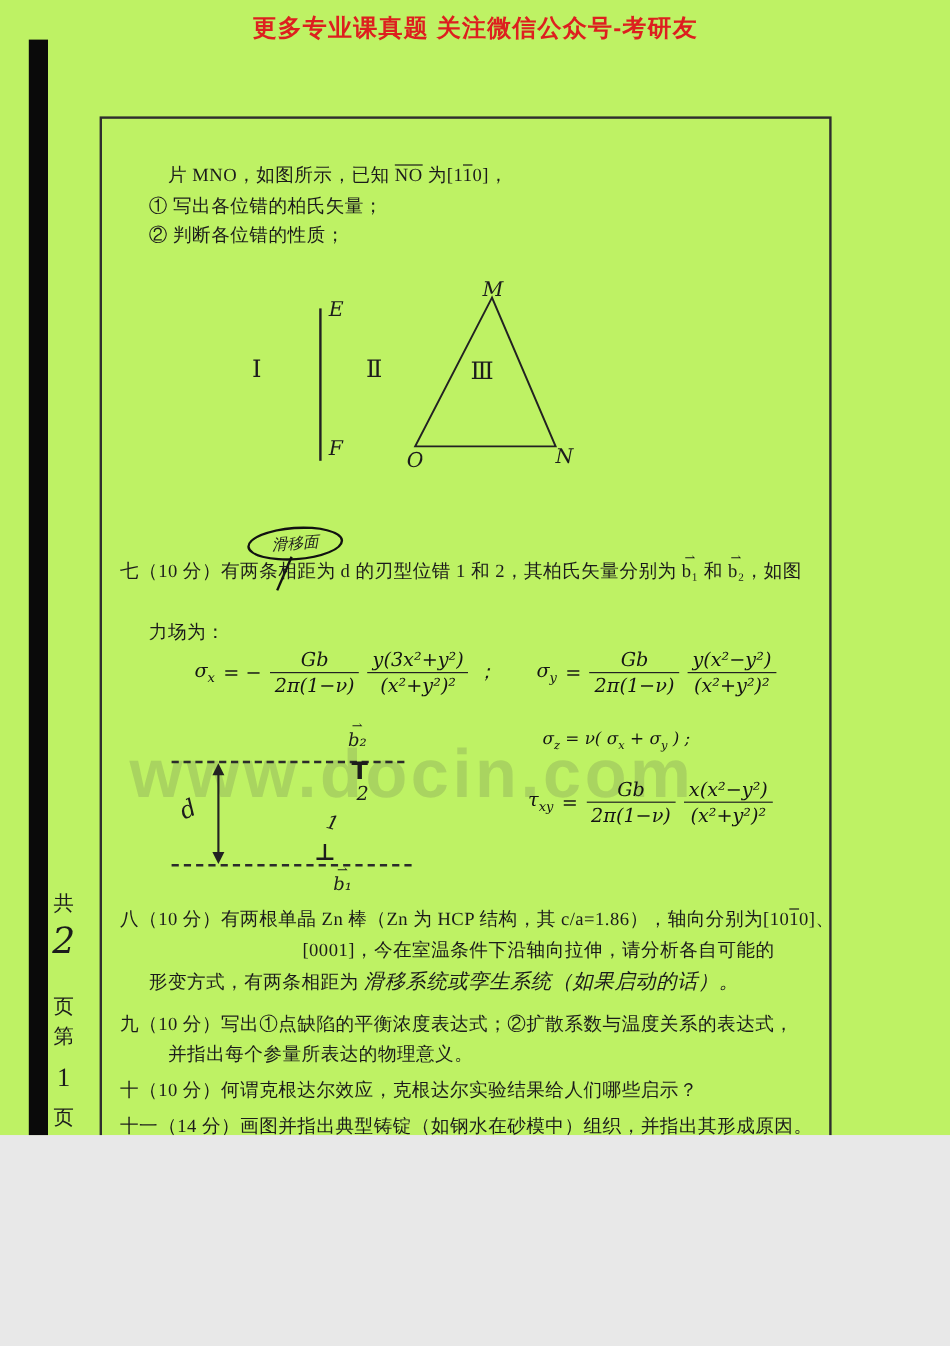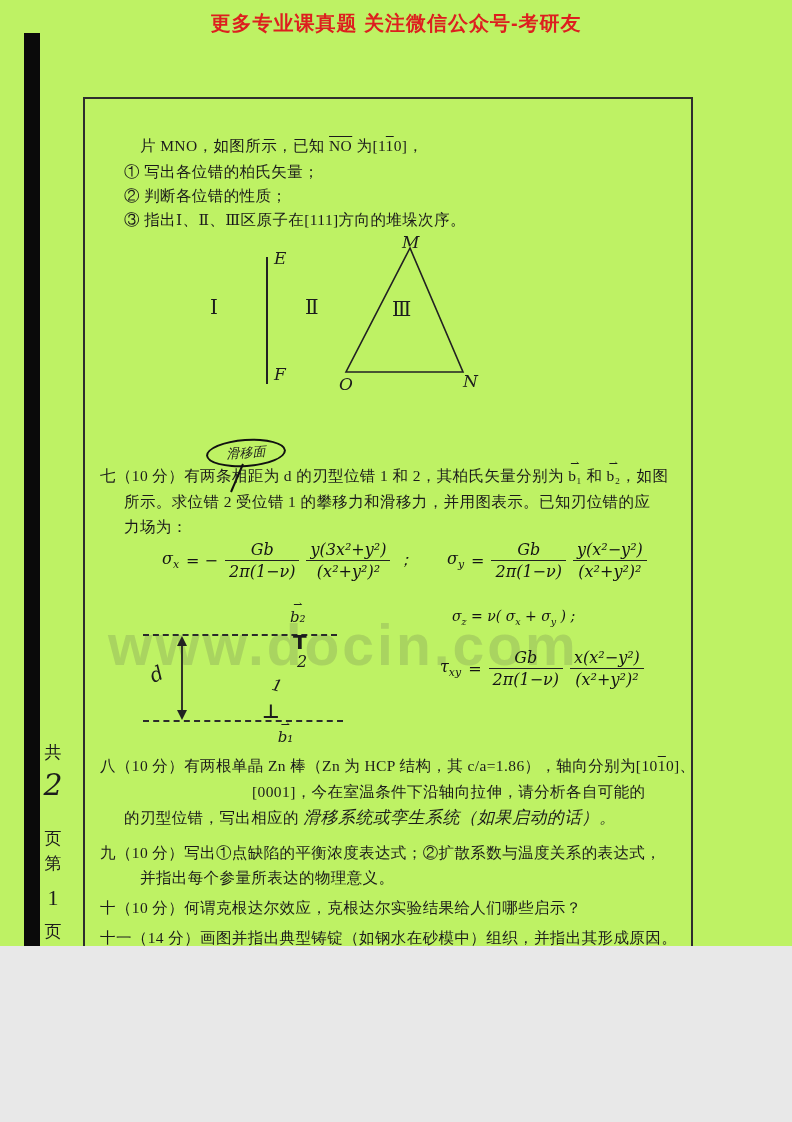--- a/index.html
+++ b/index.html
@@ -76,21 +76,20 @@
 
   
   <div class="abs" id="frame"></div>
 
   
   <div class="abs line" style="left:140px;top:136px;">
     <span>片 MNO，如图所示，已知 </span><span class="ol">NO</span><span> 为[1</span><span class="ol">1</span><span>0]，</span>
   </div>
   <div class="abs line" style="left:124px;top:162px;">① 写出各位错的柏氏矢量；</div>
   <div class="abs line" style="left:124px;top:186px;">② 判断各位错的性质；</div>
-  <div class="abs line" style="left:124px;top:210px;">③ 指出Ⅰ、Ⅱ、Ⅲ区原子在[111]方向的堆垛次序。</div>
 
   
   <div class="abs" id="ef-line"></div>
   <div class="abs dlabel" style="left:274px;top:248px;">E</div>
   <div class="abs dlabel" style="left:274px;top:364px;">F</div>
   <div class="abs rlabel" style="left:210px;top:295px;">Ⅰ</div>
   <div class="abs rlabel" style="left:305px;top:295px;">Ⅱ</div>
   <svg class="abs" style="left:330px;top:238px;z-index:2;" width="150" height="142">
     <polygon points="80,10 16,134 133,134" fill="none" stroke="#222" stroke-width="1.6"></polygon>
   </svg>
@@ -103,21 +102,20 @@
   <div class="abs" id="anno">
     <span class="hw">滑移面</span>
   </div>
   <svg class="abs" style="left:225px;top:462px;z-index:2;" width="26" height="34">
     <line x1="18" y1="2" x2="6" y2="30" stroke="#111" stroke-width="2"></line>
   </svg>
 
   <div class="abs line" style="left:100px;top:466px;">
     <span>七（10 分）有两条相距为 d 的刃型位错 1 和 2，其柏氏矢量分别为 </span><span class="vec">b₁</span><span> 和 </span><span class="vec">b₂</span><span>，如图</span>
   </div>
-  <div class="abs line" style="left:124px;top:492px;">所示。求位错 2 受位错 1 的攀移力和滑移力，并用图表示。已知刃位错的应</div>
   <div class="abs line" style="left:124px;top:517px;">力场为：</div>
 
   
   <div class="abs formula" style="left:162px;top:540px;">
     <span><span>σ</span><sub>x</sub></span>
     <span>= −</span>
     <span class="frac">
         <span class="num">Gb</span>
         <span class="den">2π(1−ν)</span>
       </span>
@@ -172,21 +170,21 @@
   <div class="abs dsym" style="left:262px;top:700px;font-size:19px;">⊥</div>
   <div class="abs hw" style="left:272px;top:676px;font-size:16px;transform:rotate(14deg);z-index:2;">1</div>
   <div class="abs hw vec" style="left:258px;top:728px;font-size:15px;z-index:2;">b₁</div>
 
   
   <div class="abs line" style="left:100px;top:756px;">
     <span>八（10 分）有两根单晶 Zn 棒（Zn 为 HCP 结构，其 c/a=1.86），轴向分别为[10</span><span class="ol">1</span><span>0]、</span>
   </div>
   <div class="abs line" style="left:252px;top:782px;">[0001]，今在室温条件下沿轴向拉伸，请分析各自可能的</div>
   <div class="abs line" style="left:124px;top:806px;">
-    <span>的刃型位错，写出相应的</span>
+    <span>形变方式，有两条相距为</span>
     <span class="hw" style="font-size:17px;">滑移系统或孪生系统（如果启动的话）。</span>
   </div>
 
   
   <div class="abs line" style="left:100px;top:843px;">九（10 分）写出①点缺陷的平衡浓度表达式；②扩散系数与温度关系的表达式，</div>
   <div class="abs line" style="left:140px;top:868px;text-align:center;">并指出每个参量所表达的物理意义。</div>
 
   
   <div class="abs line" style="left:100px;top:898px;">十（10 分）何谓克根达尔效应，克根达尔实验结果给人们哪些启示？</div>
 

